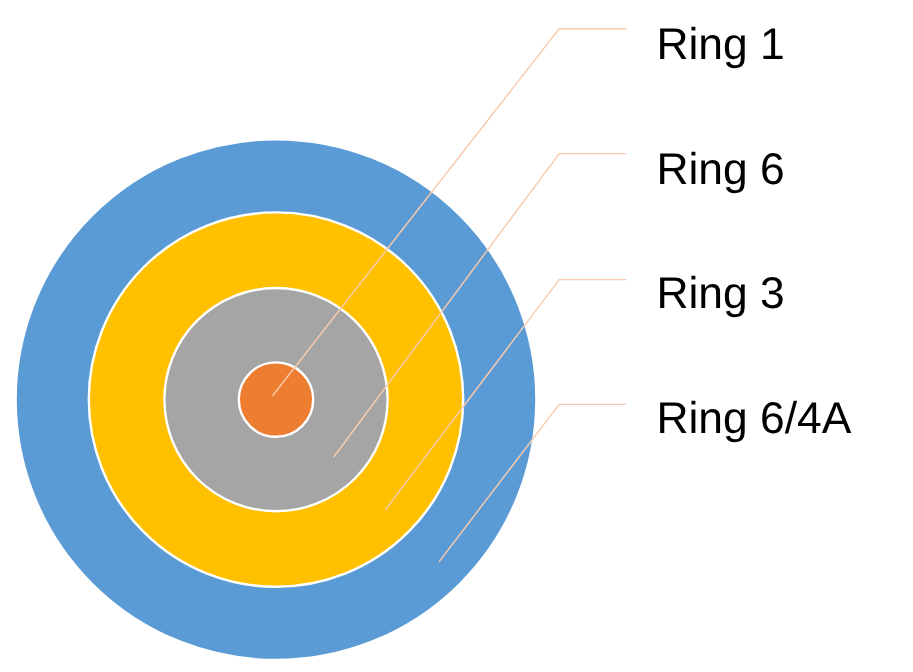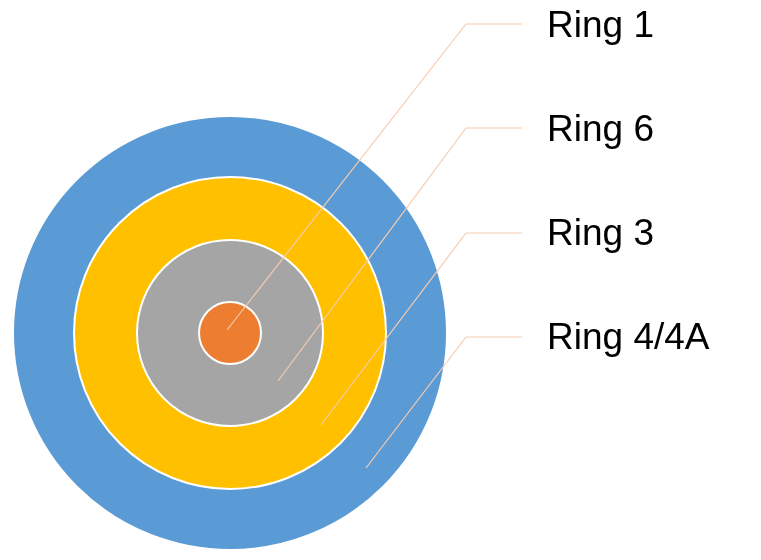--- a/index.html
+++ b/index.html
@@ -1,30 +1,30 @@
 <!DOCTYPE html>
 <html><head>
 <meta charset="utf-8">
 <style>
   html, body { margin:0; padding:0; background:#ffffff; }
   body { width:761px; height:560px; position:relative; overflow:hidden; font-family:"Liberation Sans", "DejaVu Sans", sans-serif; }
   svg { position:absolute; left:0; top:0; }
-  .label { position:absolute; font-size:37px; color:#000; white-space:nowrap; line-height:1; }
+  .label { position:absolute; font-size:37px; color:#000; white-space:nowrap; line-height:1;margin-top:12px; }
 </style>
 </head>
 <body>
 
 <svg width="761" height="560">
   <circle cx="230" cy="333" r="217" fill="#5B9BD5" stroke="#ffffff" stroke-width="2"></circle>
   <circle cx="230" cy="333" r="156" fill="#FFC000" stroke="#ffffff" stroke-width="2"></circle>
   <circle cx="230" cy="333" r="93" fill="#A5A5A5" stroke="#ffffff" stroke-width="2"></circle>
   <circle cx="230" cy="333" r="31" fill="#ED7D31" stroke="#ffffff" stroke-width="2"></circle>
 
   <polyline points="227,330 466,24 522,24" fill="none" stroke="#F8CBAD" stroke-width="1.2"></polyline>
   <polyline points="278,381 466,128 522,128" fill="none" stroke="#F8CBAD" stroke-width="1.2"></polyline>
   <polyline points="321,425 466,233 522,233" fill="none" stroke="#F8CBAD" stroke-width="1.2"></polyline>
   <polyline points="366,468 466,337 522,337" fill="none" stroke="#F8CBAD" stroke-width="1.2"></polyline>
 </svg>
 
 <div class="label" style="left:547px; top:6px;">Ring 1</div>
 <div class="label" style="left:547px; top:110px;">Ring 6</div>
 <div class="label" style="left:547px; top:214px;text-align:right;">Ring 3</div>
-<div class="label" style="left:547px; top:318px;">Ring 4/4A</div>
+<div class="label" style="left:547px; top:318px;">Ring 6/4A</div>
 
 </body></html>

